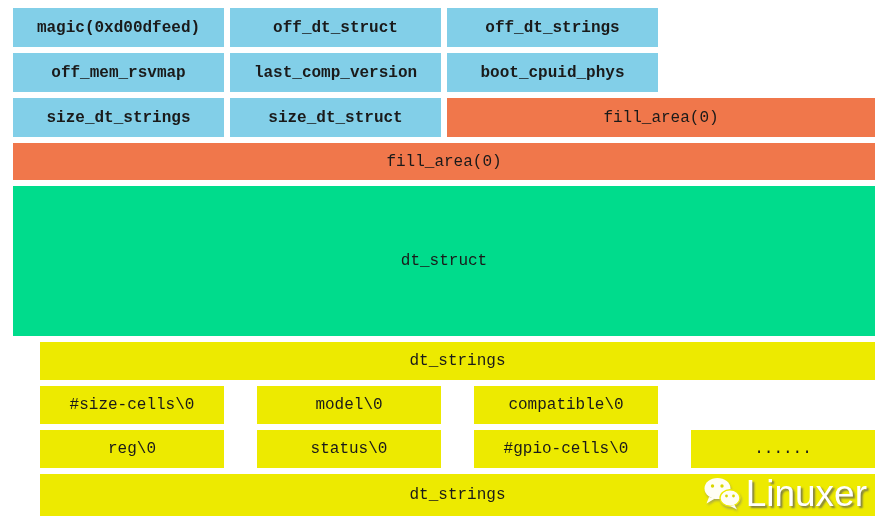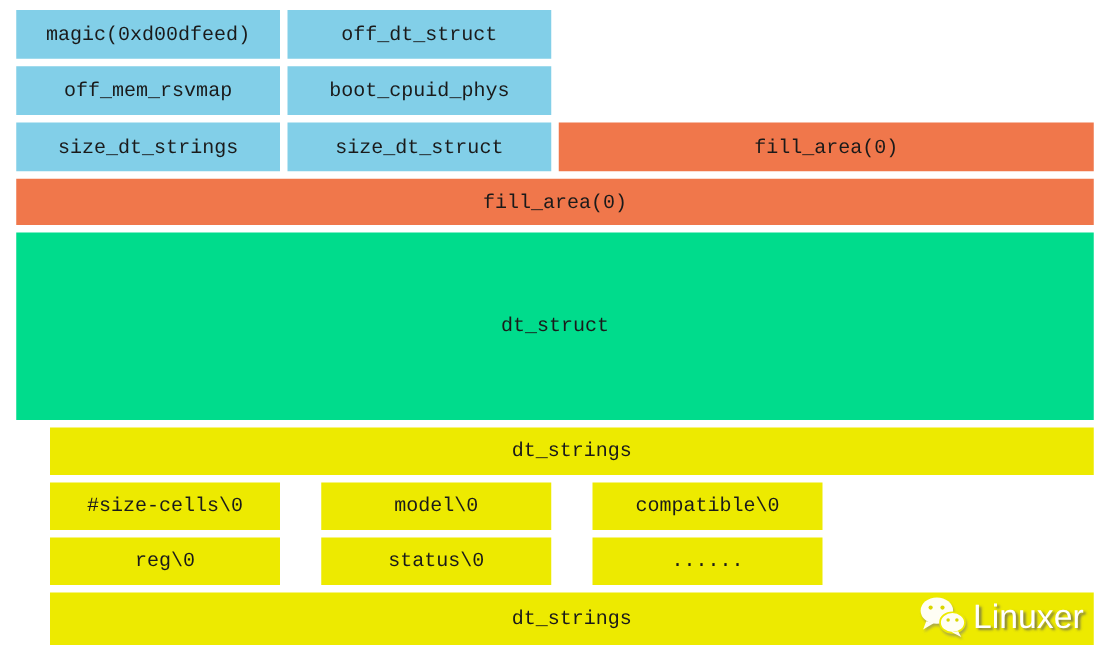--- a/index.html
+++ b/index.html
@@ -31,59 +31,61 @@
     white-space: nowrap;
     overflow: hidden;
   }
   .h39 { height: 39px; }
   .h37 { height: 37px; }
   .h38 { height: 38px; }
   .h42 { height: 42px; }
   .tall { height: 150px; }
   .bar { margin-bottom: 6px; }
   .bar.last { margin-bottom: 0; }
-  .blue   { background: var(--blue,   #82CFE8); }
+  .blue   { background: var(--blue,   #82CFE8); font-weight: bold; }
   .orange { background: var(--orange, #F0774B); }
   .green  { background: var(--green,  #00DC8C); }
   .yellow { background: var(--yellow, #EDEA00); margin-left: 27px; }
   .span2  { grid-column: span 2; }
   .watermark {
     position: absolute;
     top: 462px;
     right: 8px;
     height: 46px;
     display: flex;
     align-items: center;
     gap: 5px;
     pointer-events: none;
   }
   .watermark-label {
     font-family: "Liberation Sans", sans-serif;
-    font-size: 27px;
+    font-size: 37px;
     color: var(--watermark, #ffffff);
     text-shadow: 2px 2px 2px rgba(90, 90, 90, 0.75);
     line-height: 1;
   }
   .wechat-icon svg {
     display: block;
     filter: drop-shadow(1px 2px 1px rgba(120, 120, 120, 0.55));
   }
 </style>
 </head>
 <body style="background: rgb(255, 255, 255);">
 
 <div class="diagram">
 
   <div class="grid-row">
     <div class="cell blue h39">magic(0xd00dfeed)</div>
     <div class="cell blue h39">off_dt_struct</div>
+    <div class="cell blue h39">off_dt_strings</div>
   </div>
 
   <div class="grid-row">
     <div class="cell blue h39">off_mem_rsvmap</div>
+    <div class="cell blue h39">last_comp_version</div>
     <div class="cell blue h39">boot_cpuid_phys</div>
   </div>
 
   <div class="grid-row">
     <div class="cell blue h39">size_dt_strings</div>
     <div class="cell blue h39">size_dt_struct</div>
     <div class="cell orange h39 span2">fill_area(0)</div>
   </div>
 
   <div class="bar orange h37">fill_area(0)</div>
@@ -94,20 +96,21 @@
 
   <div class="grid-row">
     <div class="cell yellow h38">#size-cells\0</div>
     <div class="cell yellow h38">model\0</div>
     <div class="cell yellow h38">compatible\0</div>
   </div>
 
   <div class="grid-row">
     <div class="cell yellow h38">reg\0</div>
     <div class="cell yellow h38">status\0</div>
+    <div class="cell yellow h38">#gpio-cells\0</div>
     <div class="cell yellow h38">......</div>
   </div>
 
   <div class="bar yellow h42 last">dt_strings</div>
 
   <div class="watermark">
     <span class="wechat-icon">
       <svg width="38" height="34" viewBox="0 0 38 34" xmlns="http://www.w3.org/2000/svg">
         <ellipse cx="14.5" cy="12.5" rx="13" ry="10.5" fill="#fffef4"></ellipse>
         <polygon points="6,21 3.5,27.5 12,22.5" fill="#fffef4"></polygon>

